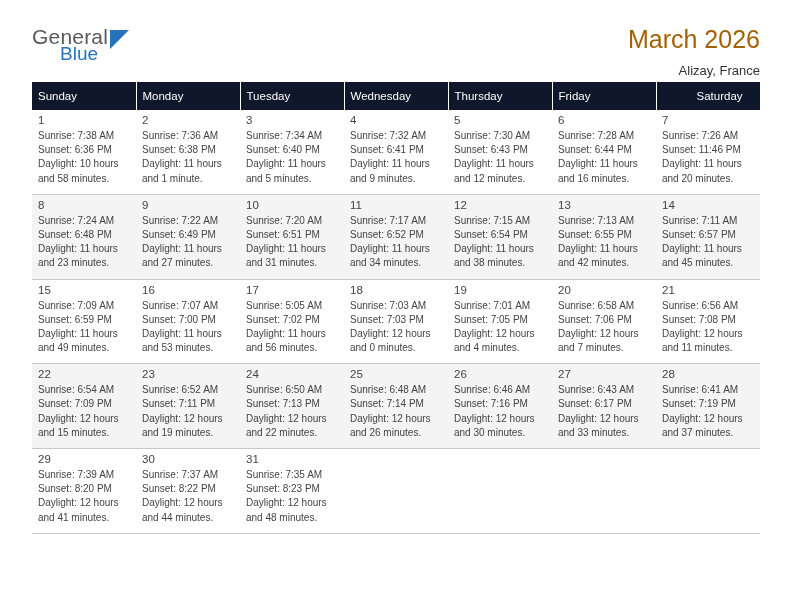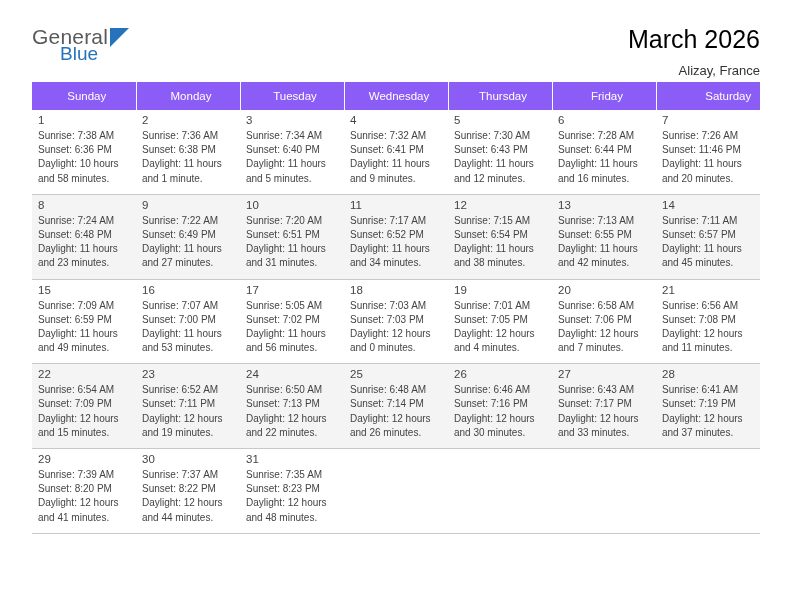--- a/index.html
+++ b/index.html
@@ -30,21 +30,21 @@
     padding-top: 26px;
     height: 70px;
     box-sizing: border-box;
   }
   .logo {
     line-height: 1;
     user-select: none;
   }
   .logo-row {
     display: flex;
-    align-items: flex-start;
+    align-items: flex-end;
   }
   .logo-general {
     font-size: 21px;
     color: #5a5a5a;
     letter-spacing: 0.2px;
   }
   .logo-mark {
     display: inline-block;
     margin-left: 2px;
     width: 0;
@@ -59,42 +59,42 @@
     color: #2574bb;
     margin-left: 28px;
     margin-top: -3px;
     display: block;
   }
   .title-block {
     text-align: right;
   }
   .cal-title {
     font-size: 25px;
-    color: #000000;
+    color: #a16207;
     line-height: 1.1;
   }
   .cal-location {
     font-size: 13px;
     color: #333333;
     margin-top: 9px;
   }
 
   
   .calendar {
     width: 728px;
     border-collapse: collapse;
     table-layout: fixed;
     margin-top: 12px;
   }
   .calendar th {
-    background: #8b5cf6;
+    background: #0f172a;
     color: #ffffff;
     font-size: 11.5px;
     font-weight: normal;
-    text-align: center;
+    text-align: left;
     padding: 5px 0 5px 6px;
     border-right: 1px solid #ffffff;
     height: 18px;
   }
   .calendar th:last-child { border-right: none; padding-left: 40px; }
 
   .calendar td {
     vertical-align: top;
     padding: 4px 6px 8px 6px;
     border-bottom: 1px solid #c8c8c8;
@@ -336,21 +336,21 @@
         <td>
           <div class="daynum">26</div>
           <div class="detail">Sunrise: 6:46 AM
 Sunset: 7:16 PM
 Daylight: 12 hours
 and 30 minutes.</div>
         </td>
         <td>
           <div class="daynum">27</div>
           <div class="detail">Sunrise: 6:43 AM
-Sunset: 7:17 PM
+Sunset: 6:17 PM
 Daylight: 12 hours
 and 33 minutes.</div>
         </td>
         <td>
           <div class="daynum">28</div>
           <div class="detail">Sunrise: 6:41 AM
 Sunset: 7:19 PM
 Daylight: 12 hours
 and 37 minutes.</div>
         </td>

